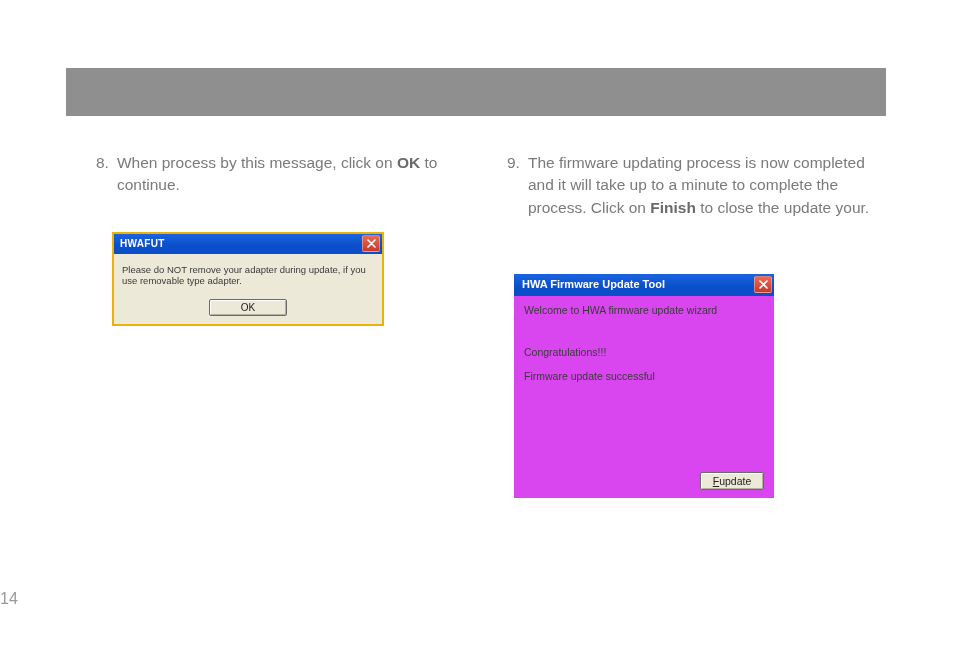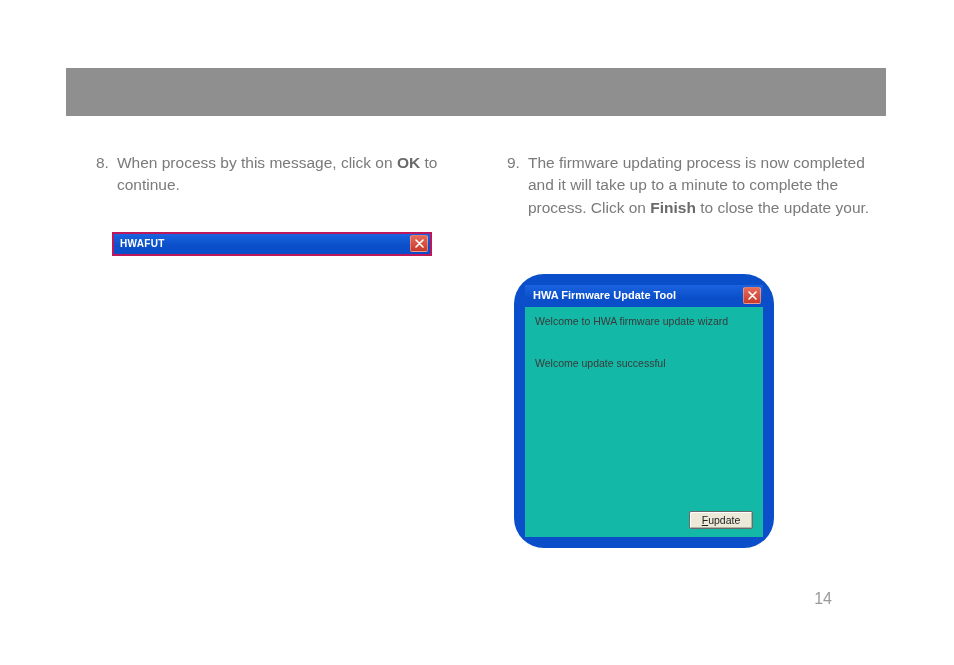--- a/index.html
+++ b/index.html
@@ -38,32 +38,32 @@
     display: flex;
     gap: 8px;
   }
   .step-num { flex-shrink: 0; }
   .bold { font-weight: 700; color: #6a6a6a; }
   .page-number {
     position: absolute;
     left: 0;
     width: 832px;
     top: 590px;
-    text-align: right;
+    text-align: left;
     font-size: 16px;
     color: #9a9a9a;
   }
 
   
   .dialog1-frame {
     position: absolute;
     left: 112px;
     top: 232px;
-    width: 320px;
-    background: #be185d;
+    width: 272px;
+    background: #eab308;
     padding: 2px;
     box-sizing: border-box;
   }
   .dialog1-titlebar {
     display: flex;
     align-items: center;
     justify-content: space-between;
     height: 18px;
     padding: 0 2px 2px 6px;
     background: linear-gradient(to bottom, #1b63e0 0%, #0a4fc9 60%, #0a4fc9 100%);
@@ -114,41 +114,40 @@
     text-align: center;
   }
 
   
   .dialog2-frame {
     position: absolute;
     left: 514px;
     top: 274px;
     width: 260px;
     background: #0a4fc9;
-    padding: 11px;
+    padding: 0;
     box-sizing: border-box;
-    border-radius: 30px;
   }
   .dialog2-titlebar {
     display: flex;
     align-items: center;
     justify-content: space-between;
     height: 20px;
     padding: 0 2px 2px 8px;
     background: linear-gradient(to bottom, #1b63e0 0%, #0a4fc9 60%, #0a4fc9 100%);
   }
   .dialog2-title {
     color: #ffffff;
     font-weight: 700;
     font-size: 11px;
   }
   .dialog2-body {
-    background: #14b8a6;
+    background: #d946ef;
     padding: 8px 10px 8px 10px;
-    height: 230px;
+    height: 202px;
     box-sizing: border-box;
     position: relative;
   }
   .dialog2-welcome {
     font-size: 10.5px;
     color: #3a3a3a;
     margin-bottom: 30px;
   }
   .dialog2-congrats, .dialog2-success {
     font-size: 10.5px;
@@ -202,33 +201,38 @@
 
 <div class="dialog1-frame">
   <div class="dialog1-titlebar">
     <div class="dialog1-title">HWAFUT</div>
     <div class="xp-close">
       <svg width="9" height="9" viewBox="0 0 9 9">
         <path d="M1 1 L8 8 M8 1 L1 8" stroke="#ffffff" stroke-width="1.6" stroke-linecap="round"></path>
       </svg>
     </div>
   </div>
+  <div class="dialog1-body">
+    <div class="dialog1-msg">Please do NOT remove your adapter during update, if you use removable type adapter.</div>
+    <div class="xp-button">OK</div>
+  </div>
 </div>
 
 <div class="dialog2-frame">
   <div class="dialog2-titlebar">
     <div class="dialog2-title">HWA Firmware Update Tool</div>
     <div class="xp-close">
       <svg width="9" height="9" viewBox="0 0 9 9">
         <path d="M1 1 L8 8 M8 1 L1 8" stroke="#ffffff" stroke-width="1.6" stroke-linecap="round"></path>
       </svg>
     </div>
   </div>
   <div class="dialog2-body">
     <div class="dialog2-welcome">Welcome to HWA firmware update wizard</div>
-    <div class="dialog2-success">Welcome update successful</div>
+    <div class="dialog2-congrats">Congratulations!!!</div>
+    <div class="dialog2-success">Firmware update successful</div>
     <div class="dialog2-buttonbar">
       <div class="finish-button"><span class="underline">F</span><span>update</span></div>
     </div>
   </div>
 </div>
 
 <div class="page-number">14</div>
 
 </body></html>

